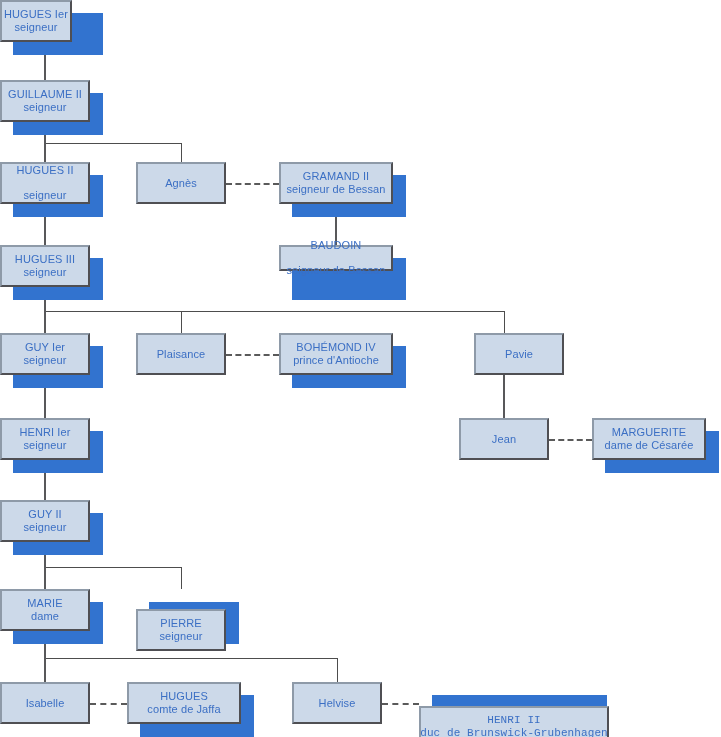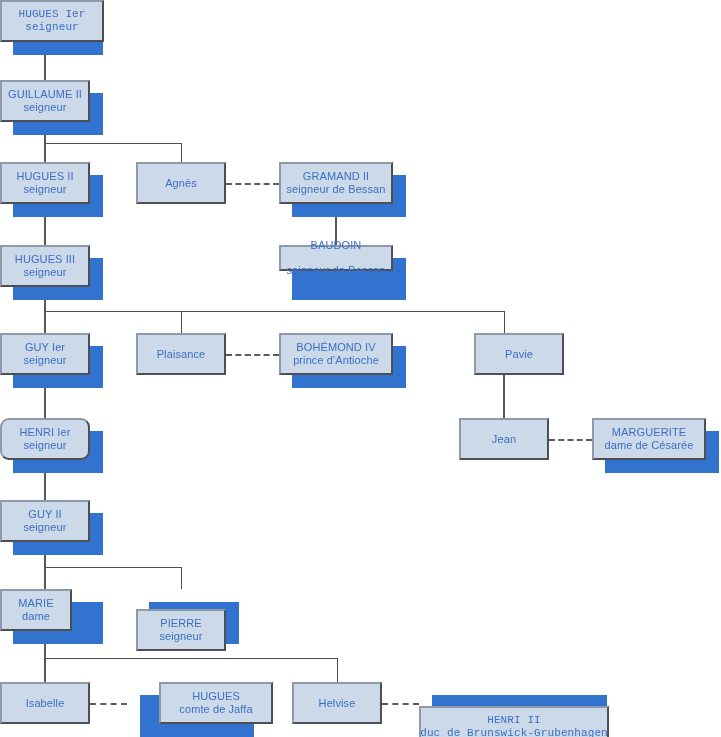--- a/index.html
+++ b/index.html
@@ -83,31 +83,31 @@
       <div class="line v" style="left: 44px; top: 567px; height: 22px;"></div>
       <div class="line vthin" style="left: 181px; top: 567px; height: 22px;"></div>
       <div class="line v" style="left: 44px; top: 631px; height: 27px;"></div>
       <div class="line h" style="left: 45px; top: 658px; width: 292px;"></div>
       <div class="line v" style="left: 44px; top: 658px; height: 24px;"></div>
       <div class="line vthin" style="left: 337px; top: 658px; height: 24px;"></div>
     </div>
 
   <div id="nodes">
       <div class="shadow" style="left: 13px; top: 13px; width: 90px; height: 42px;"></div>
-      <div class="node" style="left: 0px; top: 0px; width: 104px; height: 42px; font-family: Liberation Mono, monospace;">
+      <div class="node" style="left: 0px; top: 0px; width: 72px; height: 42px;">
         <span class="l1">HUGUES Ier</span>
         <span class="l2">seigneur</span>
       </div>
       <div class="shadow" style="left: 13px; top: 93px; width: 90px; height: 42px;"></div>
       <div class="node" style="left: 0px; top: 80px; width: 90px; height: 42px;">
         <span class="l1">GUILLAUME II</span>
         <span class="l2">seigneur</span>
       </div>
       <div class="shadow" style="left: 13px; top: 175px; width: 90px; height: 42px;"></div>
-      <div class="node" style="left: 0px; top: 162px; width: 90px; height: 42px;">
+      <div class="node" style="left: 0px; top: 162px; width: 90px; height: 42px; justify-content: space-between;">
         <span class="l1">HUGUES II</span>
         <span class="l2">seigneur</span>
       </div>
       <div class="node" style="left: 136px; top: 162px; width: 90px; height: 42px;">
         <span class="l1">Agnès</span>
       </div>
       <div class="shadow" style="left: 292px; top: 175px; width: 114px; height: 42px;"></div>
       <div class="node" style="left: 279px; top: 162px; width: 114px; height: 42px; text-align: center;">
         <span class="l1">GRAMAND II</span>
         <span class="l2">seigneur de Bessan</span>
@@ -132,52 +132,52 @@
       </div>
       <div class="shadow" style="left: 292px; top: 346px; width: 114px; height: 42px;"></div>
       <div class="node" style="left: 279px; top: 333px; width: 114px; height: 42px;">
         <span class="l1">BOHÉMOND IV</span>
         <span class="l2">prince d'Antioche</span>
       </div>
       <div class="node" style="left: 459px; top: 333px; width: 90px; height: 42px; margin-left: 15px;">
         <span class="l1">Pavie</span>
       </div>
       <div class="shadow" style="left: 13px; top: 431px; width: 90px; height: 42px;"></div>
-      <div class="node" style="left: 0px; top: 418px; width: 90px; height: 42px; border-radius: 9px;">
+      <div class="node" style="left: 0px; top: 418px; width: 90px; height: 42px;">
         <span class="l1">HENRI Ier</span>
         <span class="l2">seigneur</span>
       </div>
       <div class="node" style="left: 459px; top: 418px; width: 90px; height: 42px;">
         <span class="l1">Jean</span>
       </div>
       <div class="shadow" style="left: 605px; top: 431px; width: 114px; height: 42px;"></div>
       <div class="node" style="left: 592px; top: 418px; width: 114px; height: 42px;">
         <span class="l1">MARGUERITE</span>
         <span class="l2">dame de Césarée</span>
       </div>
       <div class="shadow" style="left: 13px; top: 513px; width: 90px; height: 42px;"></div>
       <div class="node" style="left: 0px; top: 500px; width: 90px; height: 42px;">
         <span class="l1">GUY II</span>
         <span class="l2">seigneur</span>
       </div>
       <div class="shadow" style="left: 13px; top: 602px; width: 90px; height: 42px;"></div>
-      <div class="node" style="left: 0px; top: 589px; width: 72px; height: 42px;">
+      <div class="node" style="left: 0px; top: 589px; width: 90px; height: 42px;">
         <span class="l1">MARIE</span>
         <span class="l2">dame</span>
       </div>
       <div class="shadow" style="left: 149px; top: 602px; width: 90px; height: 42px;"></div>
       <div class="node" style="left: 136px; top: 589px; width: 90px; height: 42px; margin-top: 20px;">
         <span class="l1">PIERRE</span>
         <span class="l2">seigneur</span>
       </div>
       <div class="node" style="left: 0px; top: 682px; width: 90px; height: 42px;">
         <span class="l1">Isabelle</span>
       </div>
       <div class="shadow" style="left: 140px; top: 695px; width: 114px; height: 42px;"></div>
-      <div class="node" style="left: 127px; top: 682px; width: 114px; height: 42px; margin-left: 32px;">
+      <div class="node" style="left: 127px; top: 682px; width: 114px; height: 42px;">
         <span class="l1">HUGUES</span>
         <span class="l2">comte de Jaffa</span>
       </div>
       <div class="node" style="left: 292px; top: 682px; width: 90px; height: 42px;">
         <span class="l1">Helvise</span>
       </div>
       <div class="shadow" style="left: 432px; top: 695px; width: 175px; height: 42px;"></div>
       <div class="node" style="left: 419px; top: 706px; width: 190px; height: 42px; font-family: Liberation Mono, monospace;">
         <span class="l1">HENRI II</span>
         <span class="l2">duc de Brunswick-Grubenhagen</span>

